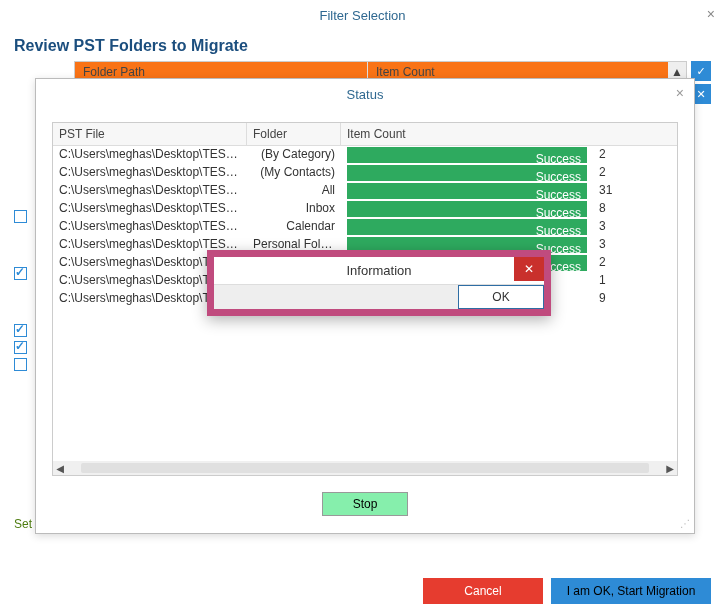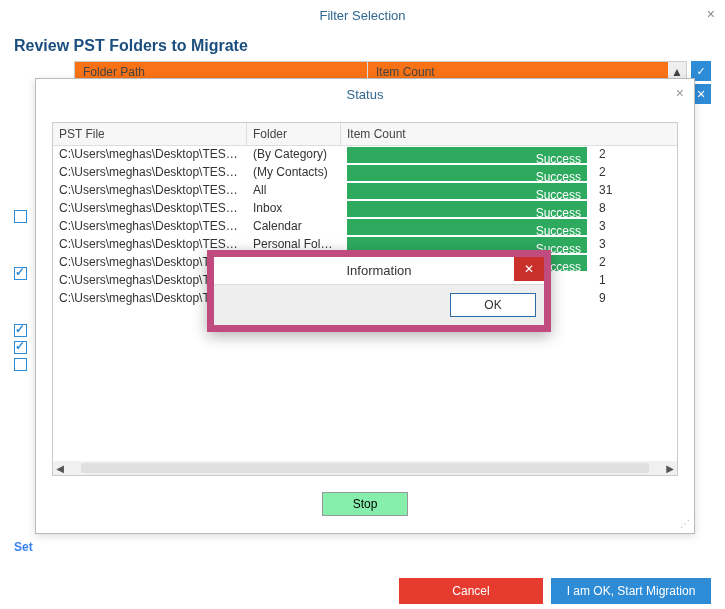--- a/index.html
+++ b/index.html
@@ -16,58 +16,58 @@
   .review-grid-header .c2 { width: 300px; padding: 3px 8px; }
   .review-grid-header .up { width: 18px; text-align: center; background: #eee; padding-top: 3px; }
   .right-btns { position: absolute; right: 14px; top: 0; width: 20px; }
   .right-btns .sq { width: 20px; height: 20px; background: #2e8bd6; color: #fff; margin-bottom: 3px; display: flex; align-items: center; justify-content: center; font-size: 11px; }
 
   .left-checks { position: absolute; left: 14px; top: 210px; display: flex; flex-direction: column; gap: 44px; }
   .left-checks label { display: inline-flex; align-items: center; }
   .cb { width: 13px; height: 13px; border: 1px solid #2e8bd6; display: inline-block; position: relative; }
   .cb.checked::after { content: "✓"; position: absolute; top: -3px; left: 0px; font-size: 12px; color: #2e8bd6; font-weight: bold; }
 
-  .set-label { position: absolute; left: 14px; top: 540px; color: #3b82f6; font-weight: bold; }
+  .set-label { position: absolute; left: 14px; top: 517px; color: #4d7c0f; }
 
   .bottom-bar { position: absolute; bottom: 0; left: 0; right: 0; height: 36px; display: flex; justify-content: flex-end; align-items: center; padding: 0 14px; gap: 8px; }
-  .btn-cancel { background: #e63c2f; color: #fff; border: none; height: 26px; width: 144px; font-size: 12px; }
-  .btn-start { background: #2e8bd6; color: #ffffff; border: none; height: 26px; width: 160px; font-size: 12px; }
+  .btn-cancel { background: #e63c2f; color: #fff; border: none; height: 26px; width: 120px; font-size: 12px; }
+  .btn-start { background: #2e8bd6; color: #000000; border: none; height: 26px; width: 160px; font-size: 12px; }
 
   
   .summary { position: absolute; left: 35px; top: 78px; width: 660px; height: 456px; background: #fff; border: 1px solid #bbb; box-shadow: 0 2px 8px rgba(0,0,0,.15); }
   .summary-title { text-align: center; color: #2f6890; padding: 8px 0; font-size: 13px; position: relative; }
   .summary-close { position: absolute; right: 10px; top: 6px; color: #999; font-size: 14px; }
   .summary-grid { margin: 12px 16px 8px; border: 1px solid #ccc; height: 354px; position: relative; overflow: hidden; }
   .sg-head { display: flex; background: #f7f7f7; color: #444; font-size: 12px; border-bottom: 1px solid #ddd; }
   .sg-head > div { padding: 4px 6px; border-right: 1px solid #ddd; }
   .sg-head .col-pst { width: 194px; }
   .sg-head .col-folder { width: 94px; }
   .sg-head .col-status { flex: 1; }
   .sg-head .col-count { width: 84px; border-right: none; }
   .sg-rows { }
   .sg-row { display: flex; font-size: 12px; color: #333; height: 18px; }
   .sg-row > div { padding: 1px 6px; overflow: hidden; white-space: nowrap; text-overflow: ellipsis; }
   .sg-row .col-pst { width: 194px; }
-  .sg-row .col-folder { width: 94px; }
+  .sg-row .col-folder { width: 94px; text-align: right; }
   .sg-row .col-status { flex: 1; }
   .sg-row .col-count { width: 84px; }
   .status-pill { background: #2eaa5f; color: #fff; padding: 4px 6px; display: inline-block; width: 100%; height: 16px; line-height: 16px; text-align: right; }
   .sg-scroll { position: absolute; left: 0; right: 0; bottom: 0; height: 14px; background: #f0f0f0; display: flex; align-items: center; }
   .sg-scroll .track { flex: 1; margin: 0 14px; background: #e0e0e0; height: 10px; border-radius: 2px; }
   .sg-scroll .ar { width: 14px; text-align: center; color: #555; font-size: 10px; }
   .summary-footer { text-align: center; padding: 8px 0 0; }
   .btn-stop { width: 86px; height: 24px; background: #86efac; border: 1px solid #999; font-size: 12px; }
   .grip { position: absolute; right: 6px; bottom: 4px; color: #bbb; font-size: 10px; letter-spacing: -2px; }
 
   
   .info { position: absolute; left: 207px; top: 250px; width: 344px; background: #0ea5e9; border: 7px solid #c04b7e; box-shadow: 0 4px 14px rgba(0,0,0,.3); }
   .info-title { background: #fff; color: #333; padding: 6px 8px; font-size: 13px; position: relative; text-align: center; }
   .info-close { position: absolute; right: 0; top: 0; width: 30px; height: 24px; background: #c9302c; color: #fff; display: flex; align-items: center; justify-content: center; font-size: 12px; }
   .info-body { padding: 24px 14px 18px; font-size: 12px; color: #333; }
-  .info-footer { background: #eee; padding: 8px; text-align: right; border-top: 1px solid #ddd; }
+  .info-footer { background: #eee; text-align: right; border-top: 1px solid #ddd; }
   .btn-ok { width: 86px; height: 24px; background: #fff; border: 1px solid #2e6da4; color: #333; font-size: 12px; }
 </style>
 </head>
 <body>
 
 <div class="outer-title">
   <span>Filter Selection</span>
   <span class="outer-close">×</span>
 </div>
 <div class="review-title">Review PST Folders to Migrate</div>

